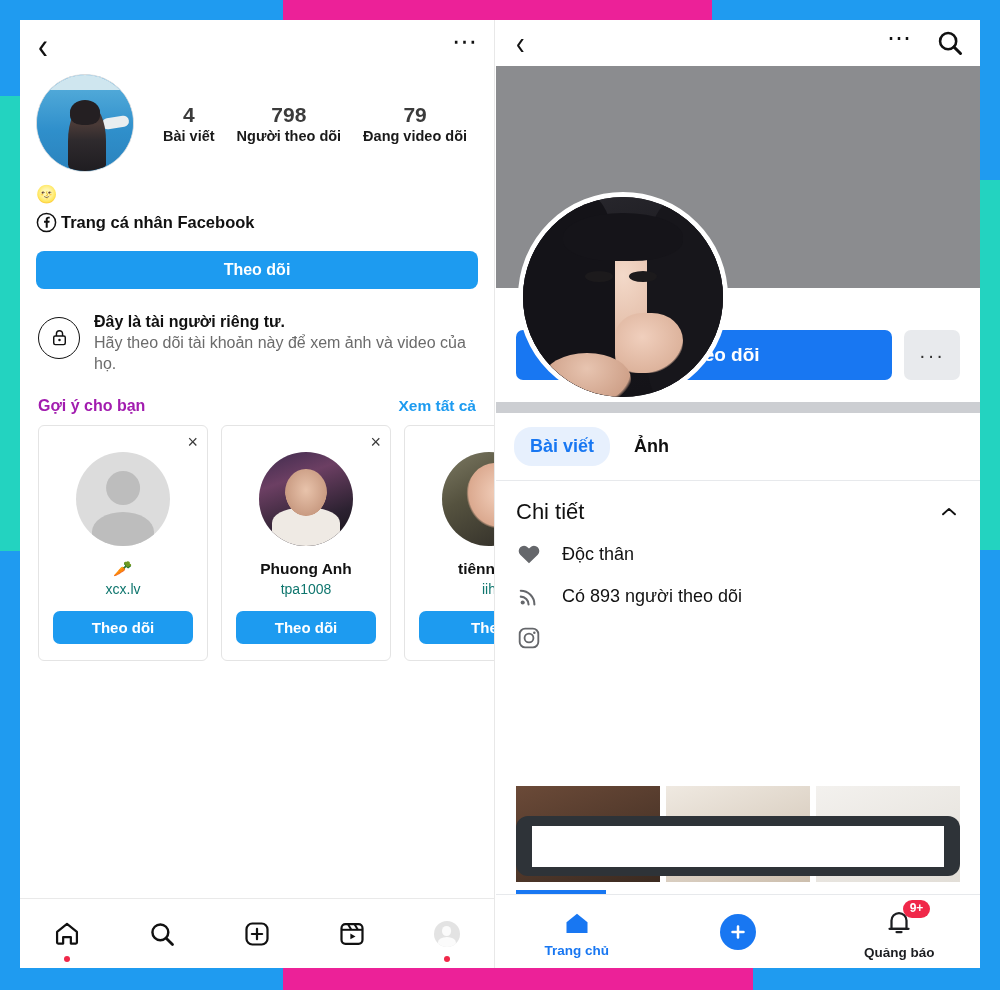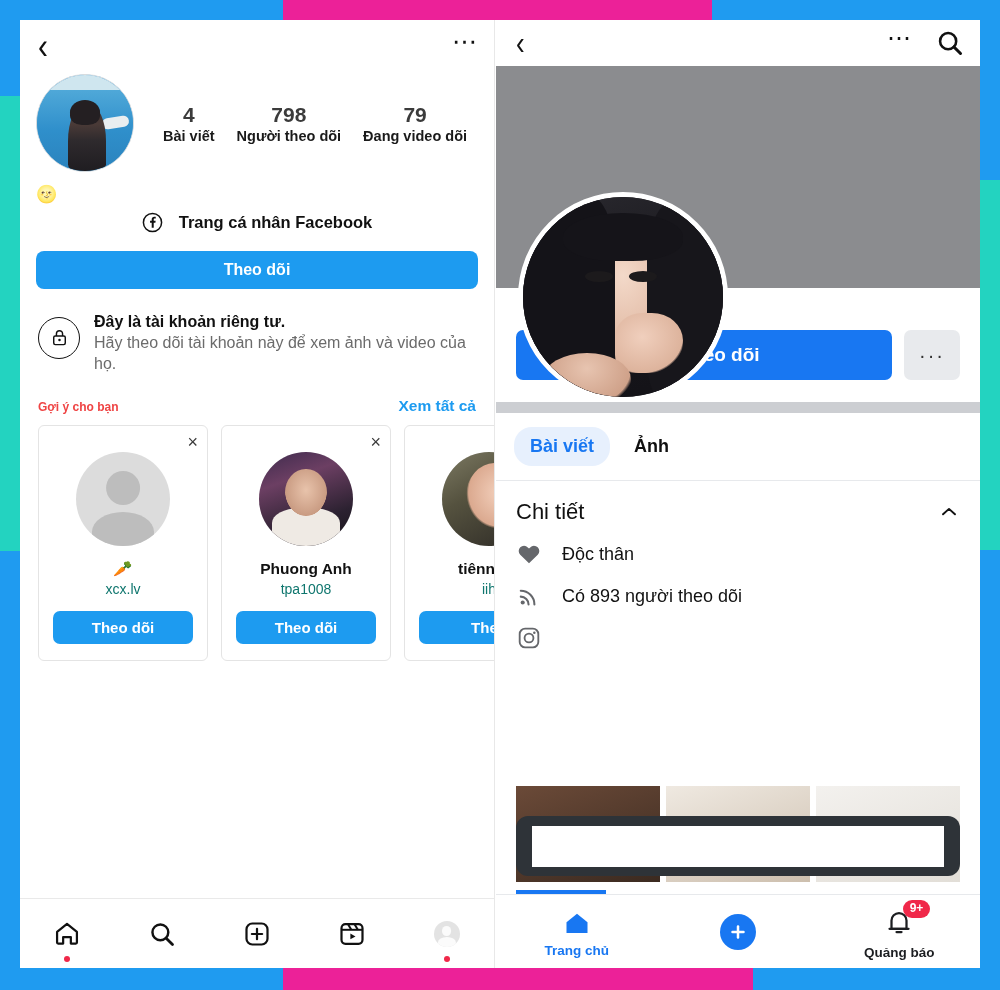--- a/index.html
+++ b/index.html
@@ -57,39 +57,39 @@
   .av-board { position:absolute; right:4%; top:44%; width:28%; height:11%;
     background:#e9eef0; border-radius:6px; transform:rotate(-9deg); }
 
   .ig-stats { display:flex; flex:1; justify-content:space-around; padding-left:18px; }
   .stat { text-align:center; }
   .stat .num { font-size:21px; font-weight:700; color:#3b3b3b; line-height:1.25; }
   .stat .lbl { font-size:14.5px; font-weight:700; color:#1a1a1a; }
 
   .ig-bio { padding:14px 16px 0 16px; }
   .bio-emoji { font-size:17px; line-height:1.1; display:block; }
-  .fb-link-row { display:flex; align-items:center; gap:16px; margin-top:7px;justify-content:center; }
+  .fb-link-row { display:flex; align-items:center; gap:4px; margin-top:7px; }
   .fb-glyph { width:21px; height:21px; flex:0 0 auto; }
   .fb-link-text { font-size:16.5px; font-weight:700; color:#111; }
 
   .follow-btn {
     margin:18px 16px 0 16px; height:38px; background:#1d9bf0; border-radius:8px;
     color:#fff; font-size:16px; font-weight:700; display:flex; align-items:center; justify-content:center;
     border:none; width:calc(100% - 32px); font-family:inherit; cursor:pointer;
   }
 
   .private-box { display:flex; gap:14px; padding:24px 18px 0 18px; }
   .lock-circle { width:42px; height:42px; border-radius:50%; border:1.6px solid #111;
     flex:0 0 auto; display:flex; align-items:center; justify-content:center; margin-top:4px; }
   .private-title { font-size:16px; font-weight:700; color:#111; }
   .private-sub { font-size:16px; color:#6b6b6b; line-height:1.35; margin-top:1px; }
 
   .sugg-head { display:flex; justify-content:space-between; align-items:baseline;
     padding:22px 18px 10px 18px; }
-  .sugg-title { font-size:12px; font-weight:700; color:#ef4444; }
+  .sugg-title { font-size:16px; font-weight:700; color:#a21caf; }
   .sugg-all { font-size:15.5px; font-weight:700; color:#1d9bf0; cursor:pointer; }
 
   .sugg-row { display:flex; gap:13px; padding-left:18px; }
   .sugg-card { position:relative; width:170px; flex:0 0 auto; border:1px solid #e4e4e4;
     border-radius:6px; background:#fff; padding:20px 14px 16px 14px; text-align:center; }
   .card-x { position:absolute; top:7px; right:9px; font-size:18px; color:#3c3c3c; cursor:pointer; line-height:1; }
   .card-av { width:94px; height:94px; border-radius:50%; margin:6px auto 0 auto; overflow:hidden; position:relative; background:#dcdcdc; }
   .ph-head { position:absolute; left:50%; top:20%; width:36%; height:36%; background:#bdbdbd; border-radius:50%; transform:translateX(-50%); }
   .ph-body { position:absolute; left:50%; bottom:-6%; width:66%; height:42%; background:#bdbdbd; border-radius:50% 50% 0 0; transform:translateX(-50%); }
   .av-girl1 { position:absolute; inset:0; background:linear-gradient(160deg,#3d2a4d 0%,#6c3f63 30%,#2b2130 70%,#171318 100%); }
@@ -241,21 +241,21 @@
 
     <div class="private-box">
       <div class="lock-circle">
         <svg width="17" height="19" viewBox="0 0 20 22">
           <rect x="3.2" y="9.2" width="13.6" height="10.2" rx="1.8" fill="none" stroke="#111" stroke-width="1.7"></rect>
           <path d="M6.4 9.2V6.6a3.6 3.6 0 0 1 7.2 0v2.6" fill="none" stroke="#111" stroke-width="1.7"></path>
           <circle cx="10" cy="14" r="1.5" fill="#111"></circle>
         </svg>
       </div>
       <div>
-        <div class="private-title">Đây là tài khoản riêng tư.</div>
+        <div class="private-title">Đây là tài người riêng tư.</div>
         <div class="private-sub">Hãy theo dõi tài khoản này để xem ảnh và video của họ.</div>
       </div>
     </div>
 
     <div class="sugg-head">
       <span class="sugg-title">Gợi ý cho bạn</span>
       <span class="sugg-all">Xem tất cả</span>
     </div>
 
     <div class="sugg-row">

